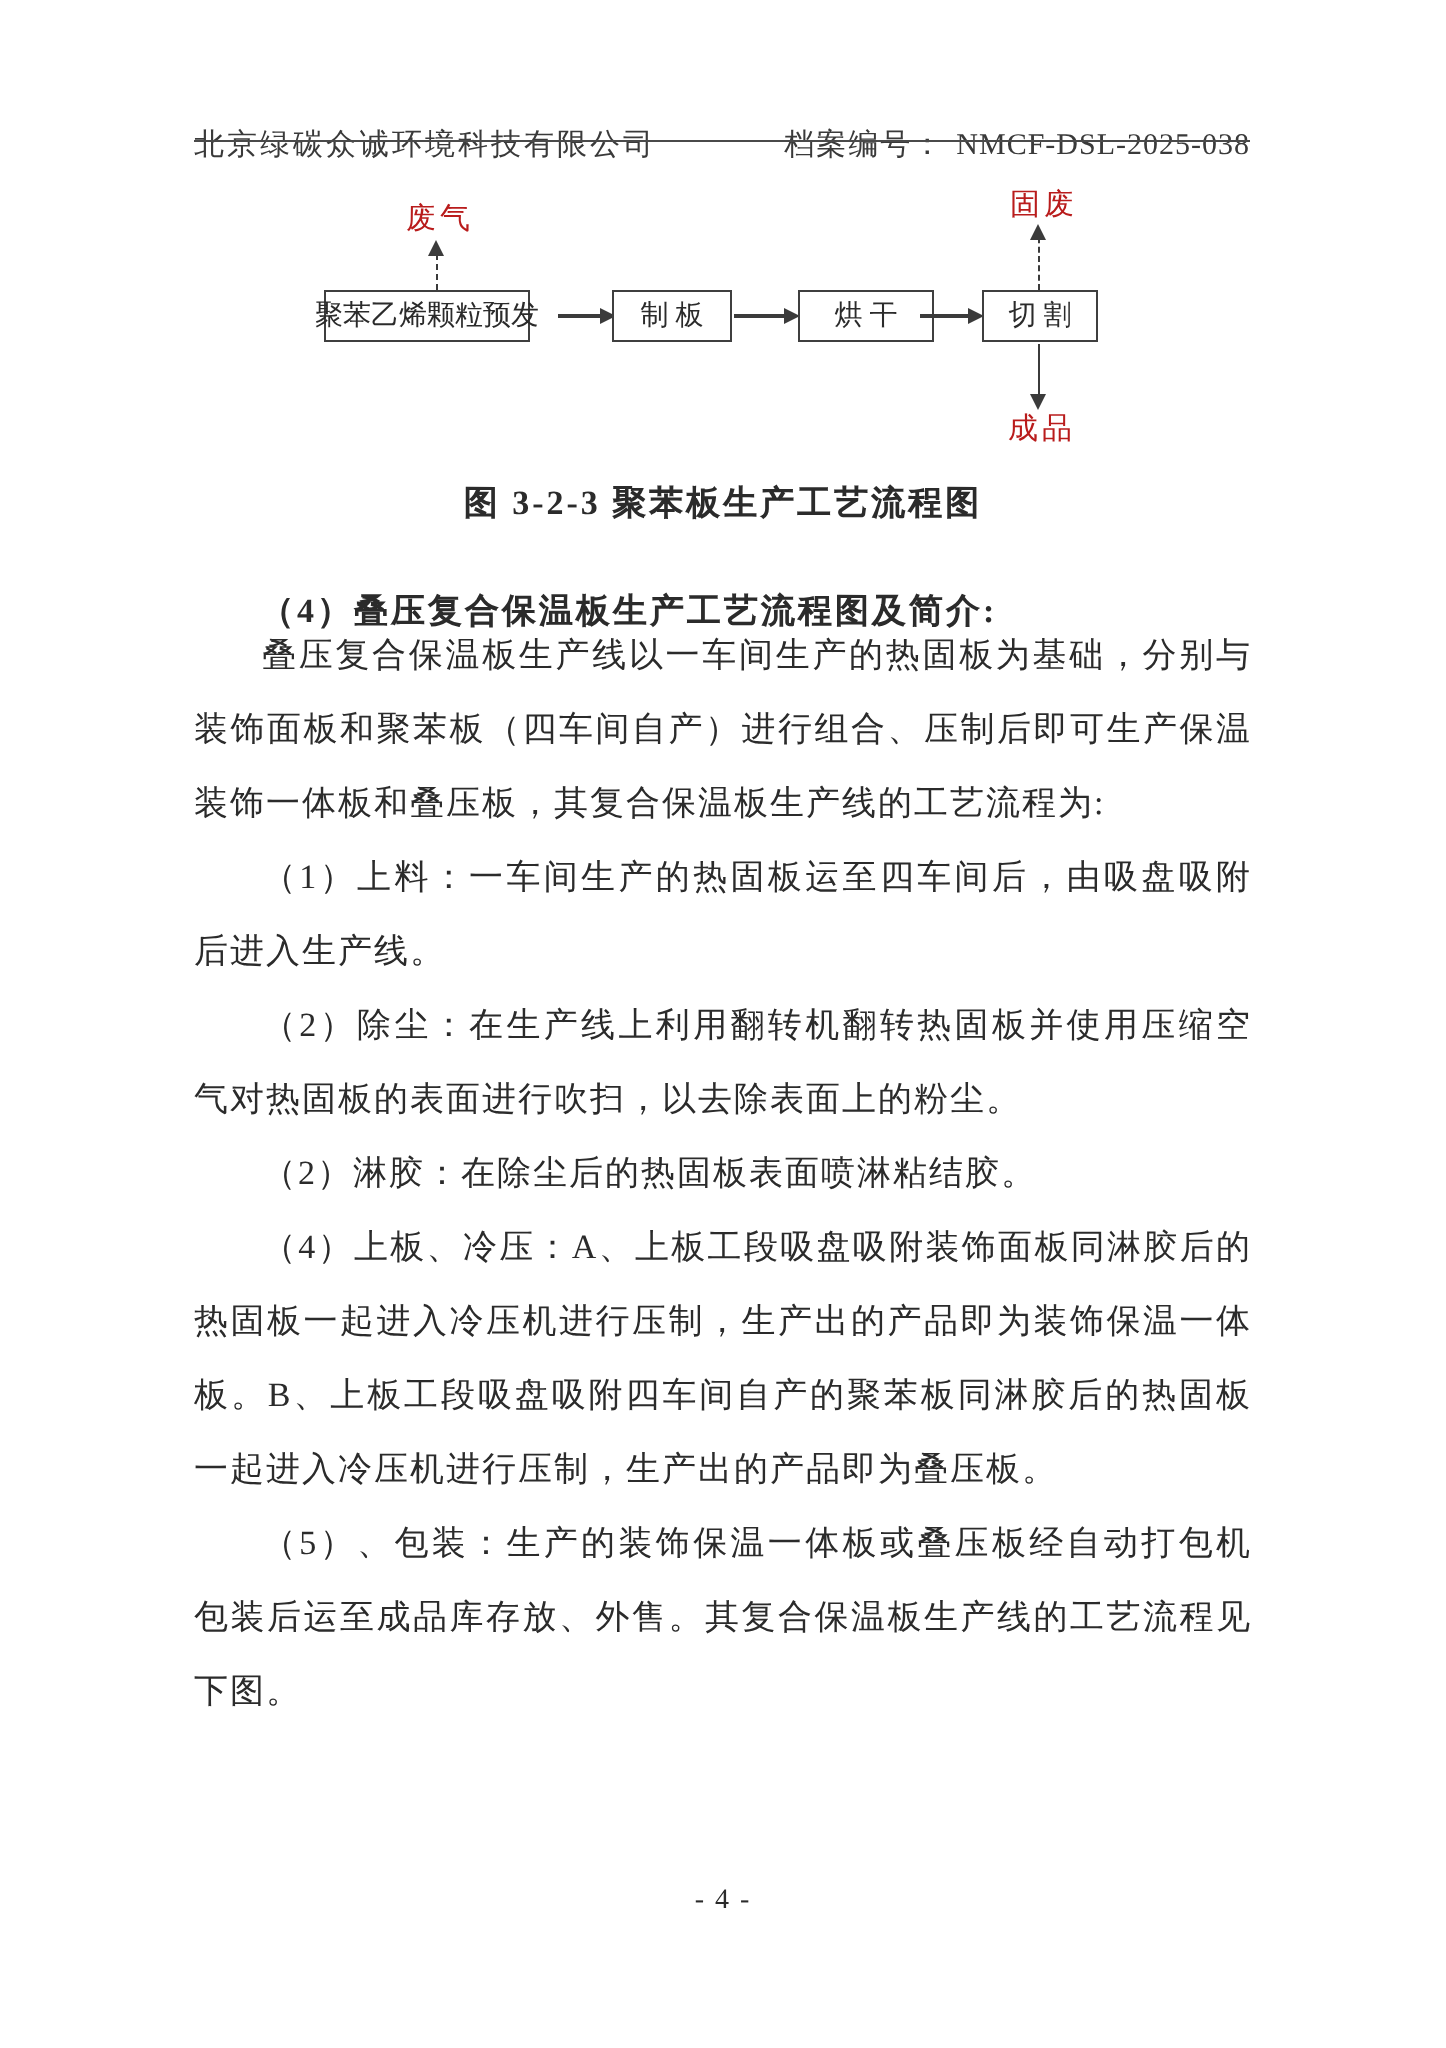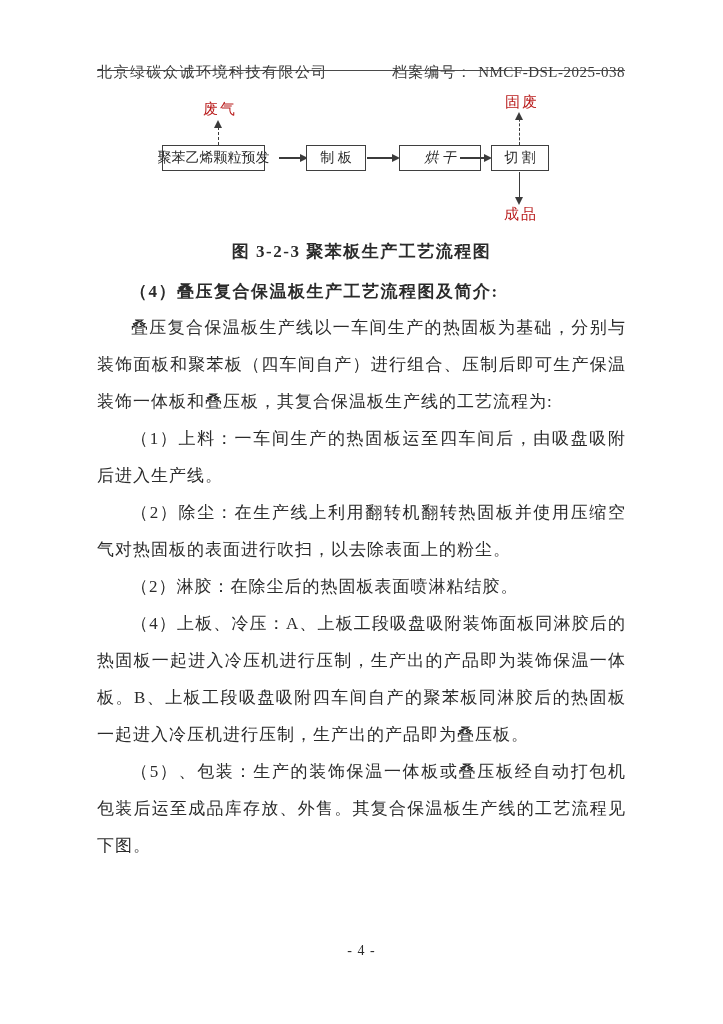--- a/index.html
+++ b/index.html
@@ -56,21 +56,21 @@
     width:0;height:0;
     border-top:8px solid #3b3b3b;
     border-left:4.5px solid transparent;border-right:4.5px solid transparent;
   }
   
   .caption{
     position:absolute;top:240px;left:0;width:723px;
     text-align:center;font-weight:bold;font-size:17px;letter-spacing:1.5px;
   }
   .heading{
-    position:absolute;top:280px;left:97px;width:529px;
+    position:absolute;top:294px;left:97px;width:529px;
     font-weight:bold;font-size:17px;letter-spacing:1.5px;
     padding-left:33px;box-sizing:border-box;
   }
   .body-text{
     position:absolute;top:309px;left:97px;width:529px;
     font-size:17px;line-height:37px;letter-spacing:1px;
     text-align:justify;
   }
   .body-text p{margin:0;text-indent:34px;}
   
@@ -95,21 +95,21 @@
   <div>
     <div class="fc-label" style="left:203px;top:100px;">废气</div>
     <div class="varrow-dashed-up" style="left:218px;top:122px;height:23px;"></div>
 
     <div class="fc-box" style="left:162px;top:145px;width:103px;height:26px;">聚苯乙烯颗粒预发</div>
     <div class="harrow" style="left:279px;top:157px;width:27px;"></div>
 
     <div class="fc-box" style="left:306px;top:145px;width:60px;height:26px;">制 板</div>
     <div class="harrow" style="left:367px;top:157px;width:31px;"></div>
 
-    <div class="fc-box" style="left:399px;top:145px;width:82px;height:26px;font-style:italic;">烘 干</div>
+    <div class="fc-box" style="left:399px;top:145px;width:68px;height:26px;">烘 干</div>
     <div class="harrow" style="left:460px;top:157px;width:30px;"></div>
 
     <div class="fc-box" style="left:491px;top:145px;width:58px;height:26px;">切 割</div>
 
     <div class="fc-label" style="left:505px;top:93px;">固废</div>
     <div class="varrow-dashed-up" style="left:519px;top:114px;height:31px;"></div>
 
     <div class="varrow-solid-down" style="left:519px;top:172px;height:31px;"></div>
     <div class="fc-label" style="left:504px;top:205px;">成品</div>
   </div>

